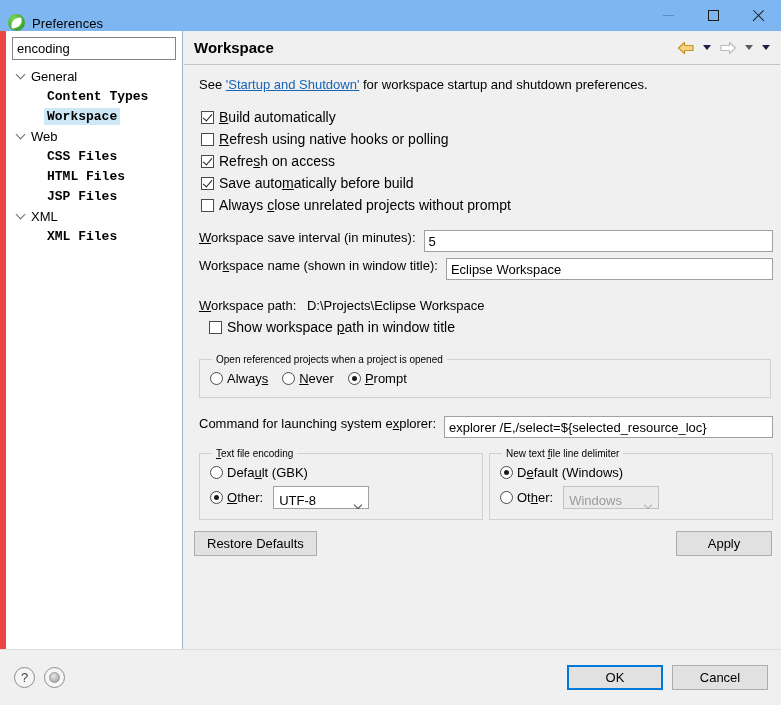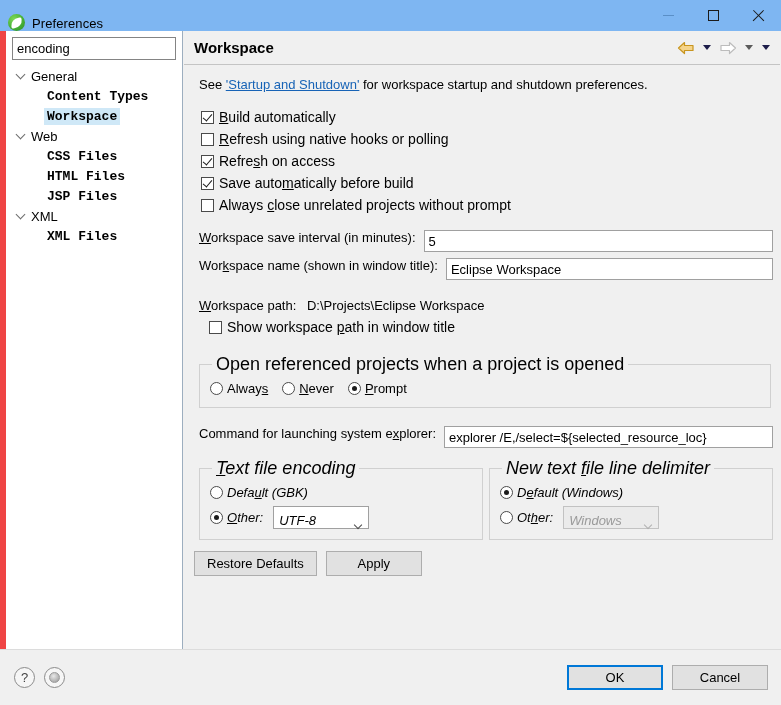--- a/index.html
+++ b/index.html
@@ -153,21 +153,21 @@
     padding: 0 4px; color:#000; outline: none; flex: 1 1 auto; min-width: 0;
   }
 
   .path-row { margin: 0 0 3px 5px; font-size: 13px; }
   .path-val { margin-left: 7px; }
 
   fieldset.group {
     border: 1px solid #d0d0d0; margin: 0; padding: 2px 10px 8px 10px;
     background: transparent;
   }
-  fieldset.group > legend { padding: 0 4px; font-size: 18px; margin-left: 2px; }
+  fieldset.group > legend { padding: 0 4px; font-size: 10px; margin-left: 2px; }
   .radio-row { display: flex; align-items: center; gap: 14px; height: 22px; }
   .rd-wrap { display: flex; align-items: center; }
   .rbox {
     width: 13px; height: 13px; border: 1px solid #4a4a4a; border-radius: 50%;
     background: #fff; flex: 0 0 13px; margin-right: 4px; position: relative;
   }
   .rbox.checked::after {
     content:""; position:absolute; left: 3px; top: 3px; width: 5px; height: 5px;
     border-radius: 50%; background: #1c1c1c;
   }
@@ -181,32 +181,32 @@
   .combo .cval { flex: 1 1 auto; }
   .combo .carrow {
     width: 20px; display:flex; align-items:center; justify-content:center; flex: 0 0 20px;
   }
   .chev-sm { width: 6px; height: 6px; border-right: 1.4px solid #4a4a4a; border-bottom: 1.4px solid #4a4a4a;
              transform: rotate(45deg); margin-top: -3px; }
   .combo.disabled { background: #ebebeb; border-color: #c2c2c2; color: #9a9a9a; }
   .combo.disabled .chev-sm { border-color: #b0b0b0; }
 
   .two-groups { display: flex; gap: 0; margin-top: 10px; }
-  .two-groups > fieldset { width: 289px; font-style: italic; }
+  .two-groups > fieldset { width: 289px; }
   .two-groups > .spacer { width: 6px; flex: 0 0 6px; }
 
   .btn {
     height: 25px; min-width: 96px; padding: 0 12px;
     border: 1px solid #adadad; background: #e1e1e1;
     font-family: "Liberation Sans", sans-serif; font-size: 13px; color: #000;
     display: inline-flex; align-items: center; justify-content: center;
     cursor: pointer;
   }
   #apply-row {
-    display: flex; justify-content: flex-start; gap: 9px;
+    display: flex; justify-content: space-between; gap: 9px;
     padding: 0 1px 0 0; margin-top: 11px;
   }
 
   
   #footer {
     height: 56px; flex: 0 0 56px;
     background: #f0f0f0;
     border-top: 1px solid #dcdcdc;
     display: flex; align-items: center;
     padding: 0 13px 0 14px;

